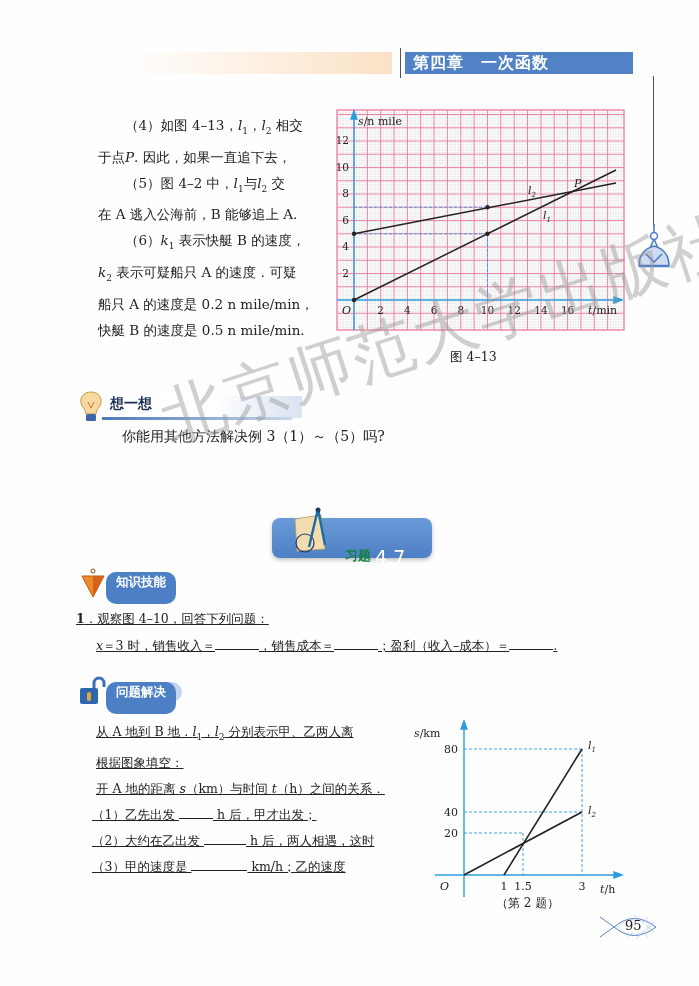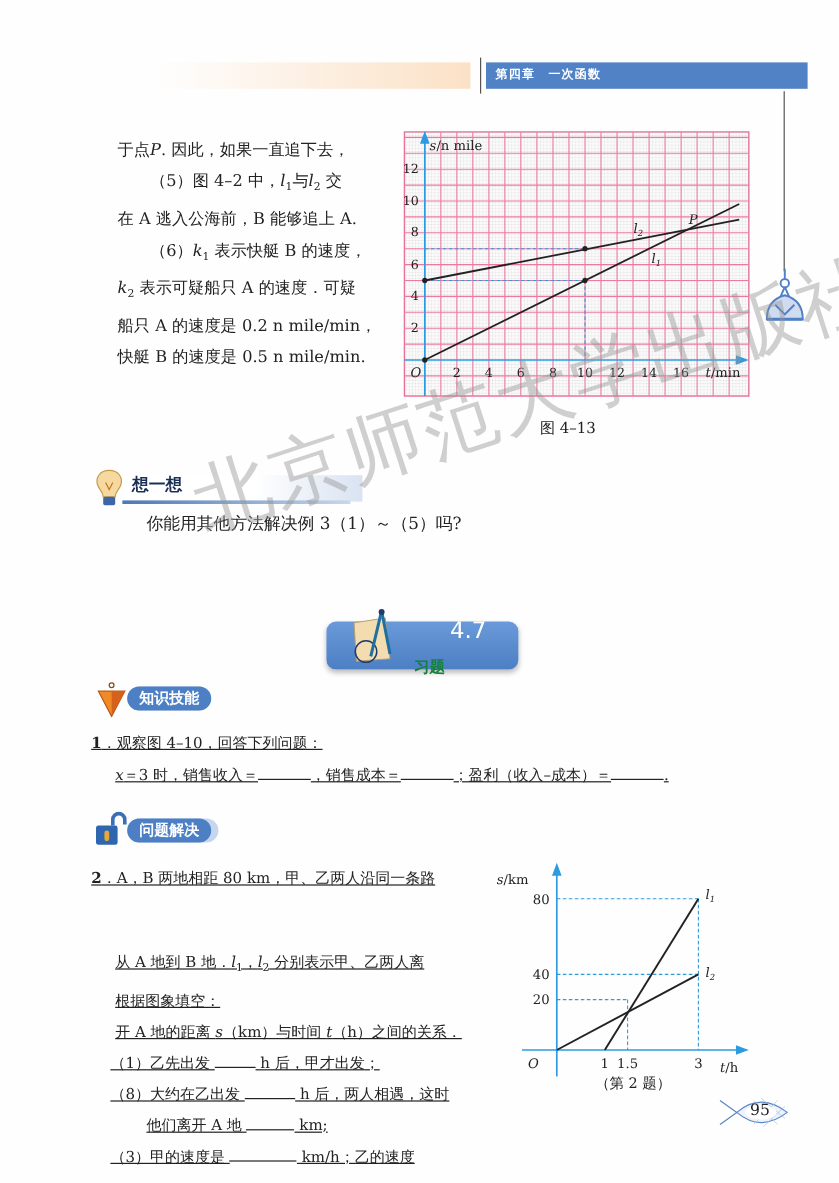--- a/index.html
+++ b/index.html
@@ -2,22 +2,22 @@
 <html><head>
 <meta charset="utf-8">
 <style>
   html, body { margin:0; padding:0; }
   body { width:699px; height:986px; background:#fefefe; position:relative; overflow:hidden;
          font-family:"DejaVu Serif","Liberation Serif",serif; color:#222; }
   .abs { position:absolute; }
   .hdr-grad { left:130px; top:52px; width:262px; height:22px;
     background:linear-gradient(to right, rgba(253,238,220,0), #fbe1c6); }
   .hdr-sep { left:400px; top:48px; width:1px; height:30px; background:#555; }
-  .hdr-title { left:405px; top:52px; width:268px; height:22px; background:#5282c6; color:#fff;
-    font-family:"DejaVu Sans","Liberation Sans",sans-serif; font-size:10px; font-weight:bold;
+  .hdr-title { left:405px; top:52px; width:228px; height:22px; background:#5282c6; color:#fff;
+    font-family:"DejaVu Sans","Liberation Sans",sans-serif; font-size:16px; font-weight:bold;
     line-height:22px; padding-left:8px; box-sizing:border-box; letter-spacing:1px; }
   .side-line { left:653px; top:76px; width:1px; height:150px; background:#555; }
   .tower { left:636px; top:222px; width:36px; height:48px; }
   .para { font-size:13.5px; line-height:26px; left:98px; width:222px; }
   .para p { margin:0; text-indent:0; }
   .ind { text-indent:2em !important; }
   i.v { font-style:italic; }
   sub { font-size:9px; }
   .chart1 { left:336px; top:108px; width:290px; height:225px; }
   .fig-cap { left:450px; top:349px; font-size:12.5px; }
@@ -26,23 +26,23 @@
      background:linear-gradient(to right,#fff 0%, #fff 55%, rgba(180,200,230,0.5) 100%); }
   .think-under { left:102px; top:417px; width:190px; height:3px; background:linear-gradient(to right,#4b78b8,#c9d7ea); }
   .think-title { left:110px; top:395px; font-family:"DejaVu Sans","Liberation Sans",sans-serif; font-weight:bold; font-size:14px; color:#1a2f55; }
   .think-q { left:122px; top:428px; font-size:14px; }
   .watermark { left:150px; top:380px; font-size:64px; color:rgba(150,150,150,0.45);
      transform:rotate(-18deg); transform-origin:left top; white-space:nowrap; letter-spacing:2px;
      font-family:"DejaVu Serif","Liberation Serif",serif; }
   .ex-badge { left:272px; top:518px; width:160px; height:40px; border-radius:8px;
      background:linear-gradient(#6a9ad8,#4c7fc4); box-shadow:0 2px 4px rgba(0,0,0,0.25); }
   .ex-label { left:345px; top:547px; color:#15803d; font-family:"DejaVu Sans","Liberation Sans",sans-serif; font-size:13px; font-weight:bold; }
-  .ex-num { left:375px; top:515px; color:#fff; font-family:"DejaVu Sans","Liberation Sans",sans-serif; font-size:19px; }
+  .ex-num { left:375px; top:546px; color:#fff; font-family:"DejaVu Sans","Liberation Sans",sans-serif; font-size:19px; }
   .compass { left:285px; top:505px; width:50px; height:50px; }
-  .tag { height:20px; border-radius:10px; background:#4c7fc4; color:#fff; font-family:"DejaVu Sans","Liberation Sans",sans-serif;
+  .tag { height:32px; border-radius:10px; background:#4c7fc4; color:#fff; font-family:"DejaVu Sans","Liberation Sans",sans-serif;
      font-size:12.5px; font-weight:bold; line-height:20px; padding:0 10px; }
   .tag-shadow { height:20px; border-radius:10px; background:#c6d6ee; }
   .q-text { font-size:12.5px; line-height:26px;text-decoration:underline; }
   .blank { display:inline-block; border-bottom:1px solid #222; height:14px; vertical-align:baseline; }
   .chart2 { left:410px; top:715px; width:220px; height:195px; }
   .cap2 { left:496px; top:895px; font-size:12px; }
   .pageno { left:598px; top:912px; width:64px; height:30px; }
 </style>
 </head>
 <body>
@@ -56,20 +56,21 @@
     <line x1="18" y1="2" x2="18" y2="10"></line>
     <circle cx="18" cy="14" r="3.5"></circle>
     <path d="M18 17 L8 40 M18 17 L28 40"></path>
     <path d="M3 44 Q3 28 18 24 Q33 28 33 44 Z" fill="#cfdcf0"></path>
     <line x1="3" y1="44" x2="33" y2="44" stroke-width="2.5"></line>
     <path d="M10 32 L18 40 L26 32"></path>
   </g>
 </svg>
 
 <div class="abs para" style="top:112px;">
+  <p class="ind"><span>（4）如图 4–13，</span><i class="v">l</i><sub>1</sub>，<i class="v">l</i><sub>2</sub> <span>相交</span></p>
   <p><span>于点</span><i class="v">P</i><span>. 因此，如果一直追下去，</span></p>
   <p class="ind"><span>（5）图 4–2 中，</span><i class="v">l</i><sub>1</sub><span>与</span><i class="v">l</i><sub>2</sub> <span>交</span></p>
   <p><span>在 A 逃入公海前，B 能够追上 A.</span></p>
   <p class="ind"><span>（6）</span><i class="v">k</i><sub>1</sub> <span>表示快艇 B 的速度，</span></p>
   <p><i class="v">k</i><sub>2</sub> <span>表示可疑船只 A 的速度．可疑</span></p>
   <p><span>船只 A 的速度是 0.2 n mile/min，</span></p>
   <p><span>快艇 B 的速度是 0.5 n mile/min.</span></p>
 </div>
 
 <svg class="abs chart1" viewBox="0 0 290 225">
@@ -213,27 +214,25 @@
 
 <svg class="abs" style="left:78px;top:676px;width:28px;height:30px;" viewBox="0 0 28 30">
   <path d="M16 12 V7 A5 5 0 0 1 26 7 V11" fill="none" stroke="#3a6fb8" stroke-width="3"></path>
   <rect x="2" y="12" width="18" height="16" rx="2" fill="#2f66b0"></rect>
   <rect x="9" y="16" width="4" height="9" rx="2" fill="#e8a53a"></rect>
 </svg>
 <div class="abs tag-shadow" style="left:106px;top:682px;width:76px;"></div>
 <div class="abs tag" style="left:106px;top:682px;">问题解决</div>
 
 <div class="abs q-text" style="left:76px;top:719px;width:330px;">
-  <div><b>2</b><span>．A，B 两地相距 80 km，甲、乙两人沿同一条路</span></div>
-  <div style="padding-left:20px;margin-top:44px;"><span>从 A 地到 B 地．</span><i class="v">l</i><sub>1</sub><span>，</span><i class="v">l</i><sub>2</sub><span> 分别表示甲、乙两人离</span></div>
+  <div style="padding-left:20px;"><span>从 A 地到 B 地．</span><i class="v">l</i><sub>1</sub><span>，</span><i class="v">l</i><sub>2</sub><span> 分别表示甲、乙两人离</span></div>
   <div style="padding-left:20px;">根据图象填空：</div>
   <div style="padding-left:20px;"><span>开 A 地的距离 </span><i class="v">s</i><span>（km）与时间 </span><i class="v">t</i><span>（h）之间的关系．</span></div>
   <div style="padding-left:16px;"><span>（1）乙先出发 </span><span class="blank" style="width:34px"></span><span> h 后，甲才出发；</span></div>
-  <div style="padding-left:16px;"><span>（8）大约在乙出发 </span><span class="blank" style="width:42px"></span><span> h 后，两人相遇，这时</span></div>
-  <div style="padding-left:46px;"><span>他们离开 A 地 </span><span class="blank" style="width:40px"></span><span> km;</span></div>
+  <div style="padding-left:16px;"><span>（2）大约在乙出发 </span><span class="blank" style="width:42px"></span><span> h 后，两人相遇，这时</span></div>
   <div style="padding-left:16px;"><span>（3）甲的速度是 </span><span class="blank" style="width:56px"></span><span> km/h；乙的速度</span></div>
 </div>
 
 <svg class="abs chart2" viewBox="0 0 220 195">
   <g stroke="#2d9be0" stroke-width="1.4" fill="#2d9be0">
     <line x1="54" y1="182" x2="54" y2="12"></line>
     <path d="M54 6 L51 14 L57 14 Z"></path>
     <line x1="25" y1="160" x2="206" y2="160"></line>
     <path d="M212 160 L204 157 L204 163 Z"></path>
   </g>

